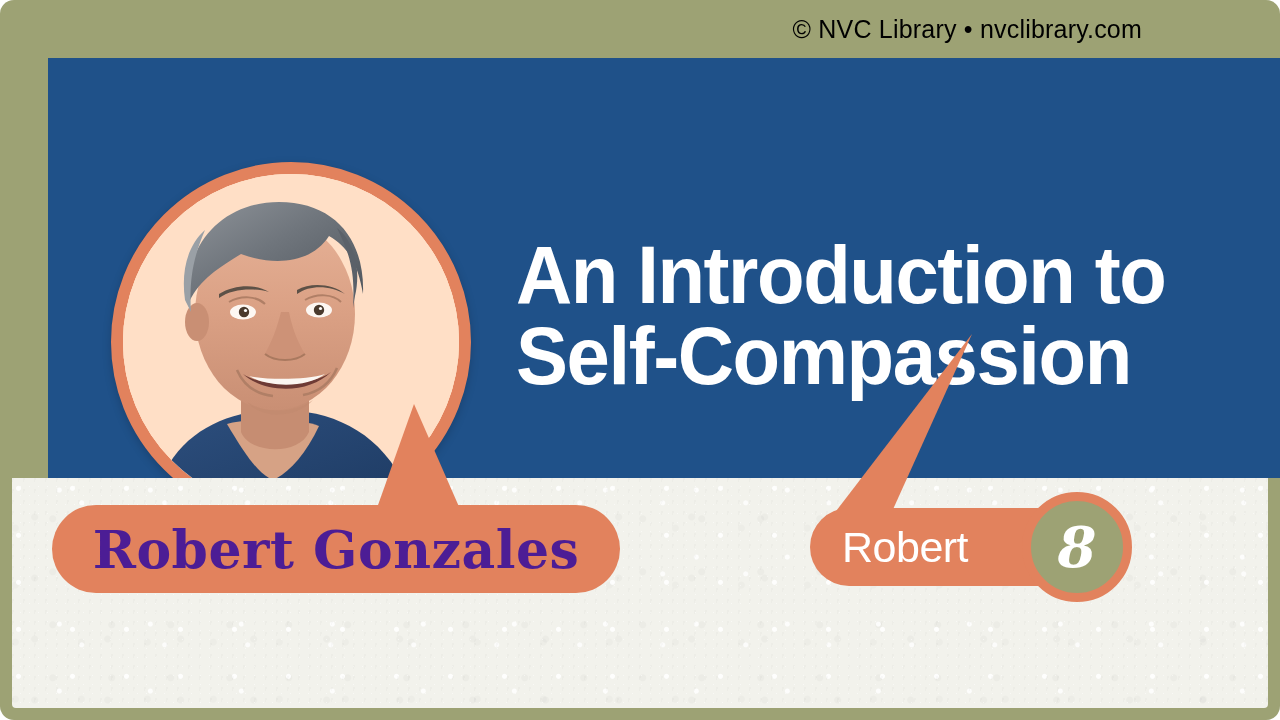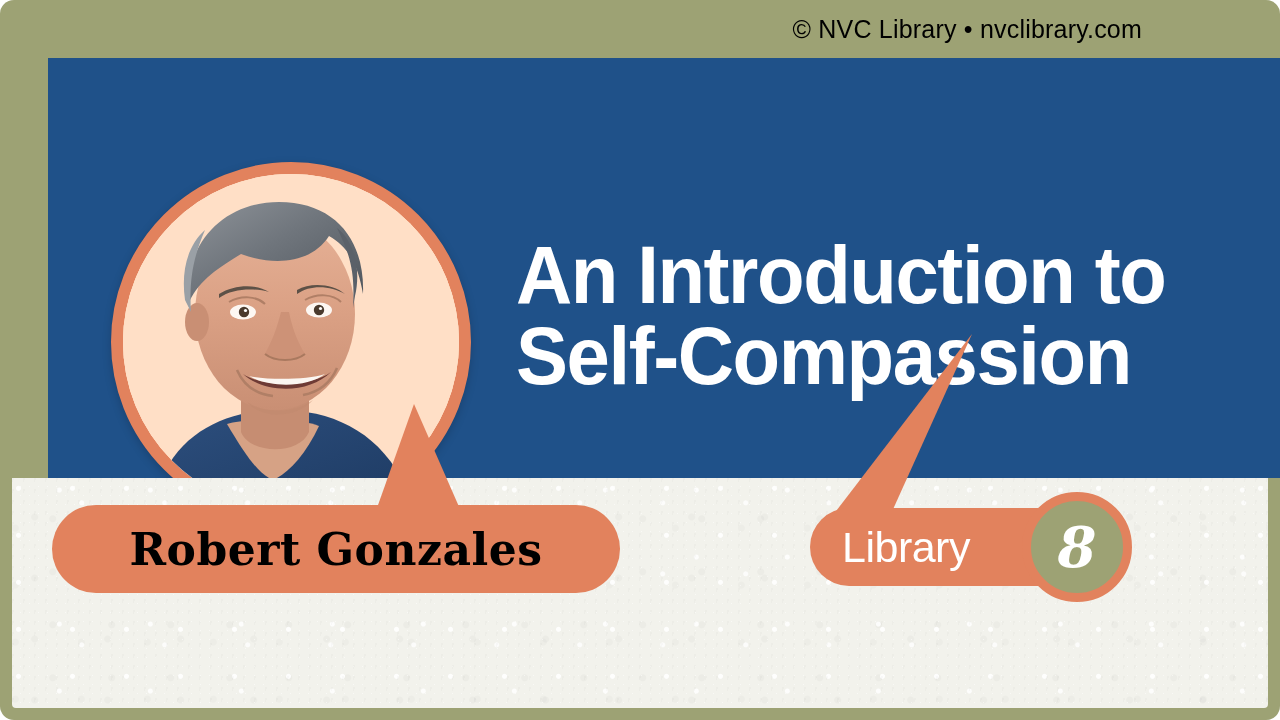--- a/index.html
+++ b/index.html
@@ -114,24 +114,24 @@
   #name-pill{
     position:absolute;
     left:52px; top:505px;
     width:568px; height:88px;
     background:#e2825d;
     border-radius:44px;
     display:flex; align-items:center; justify-content:center;
     z-index:6;
   }
   #speaker-name{
-    color:#000000;
+    color:#4c1d95;
     font-family:"DejaVu Serif", serif;
     font-weight:bold;
-    font-size:44px;
+    font-size:52px;
     letter-spacing:.5px;
     white-space:nowrap;
   }
 
   
   #session-badge{
     position:absolute;
     left:810px; top:508px;
     width:300px; height:78px;
     background:#e2825d;
@@ -262,19 +262,19 @@
     <svg width="220" height="240" viewBox="0 0 220 240" aria-hidden="true">
       <polygon points="152,14 52,236 0,236 0,212" fill="#e2825d"></polygon>
     </svg>
   </div>
 
   <div id="name-pill">
     <span id="speaker-name">Robert Gonzales</span>
   </div>
 
   <div id="session-badge">
-    <span id="session-label">Library</span>
+    <span id="session-label">Robert</span>
   </div>
   <div id="session-number-circle">
     <span id="session-number">8</span>
   </div>
 
 </div>
 
 </body></html>

